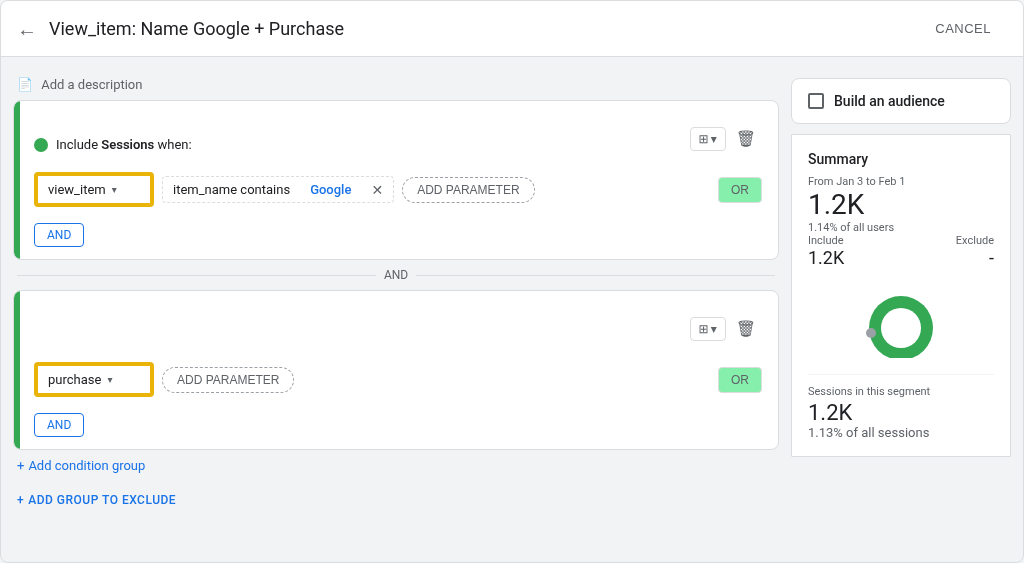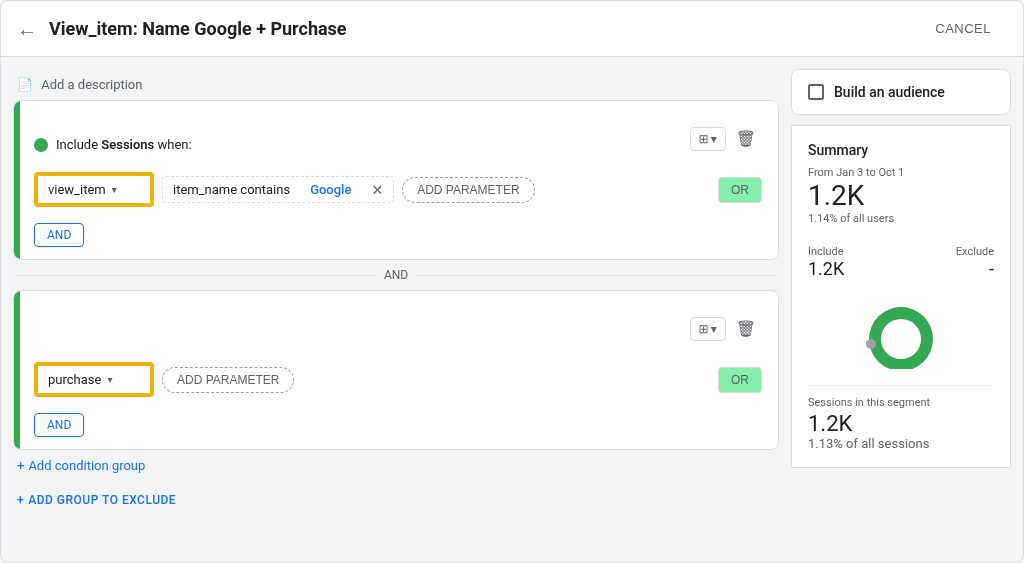--- a/index.html
+++ b/index.html
@@ -38,21 +38,21 @@
       margin-right: 12px;
       cursor: pointer;
     }
     .header-title {
       font-size: 18px;
       font-weight: 400;
       color: #202124;
       flex: 1;
     }
     .header-title span {
-      font-weight: 700;
+      font-weight: 400;
     }
     .btn-cancel {
       background: transparent;
       border: none;
       color: #5f6368;
       font-size: 13px;
       font-weight: 500;
       letter-spacing: 0.5px;
       cursor: pointer;
       padding: 8px 16px;
@@ -286,20 +286,21 @@
     }
 
     .build-audience-card {
       background: #fff;
       border-radius: 8px;
       border: 1px solid #dadce0;
       padding: 14px 16px;
       display: flex;
       align-items: flex-start;
       gap: 10px;
+      margin-top: 9px;
     }
     .checkbox-box {
       width: 16px;
       height: 16px;
       border: 2px solid #5f6368;
       border-radius: 2px;
       flex-shrink: 0;
     }
     .build-audience-label {
       font-size: 14px;
@@ -326,21 +327,21 @@
     }
     .summary-big-num {
       font-size: 28px;
       font-weight: 400;
       color: #202124;
       line-height: 1.1;
     }
     .summary-pct {
       font-size: 11px;
       color: #5f6368;
-      margin-bottom: 20px;
+      margin-bottom: 0;
     }
 
     .inc-exc-row {
       display: flex;
       justify-content: space-between;
       margin-bottom: 2px;
     }
     .inc-label, .exc-label {
       font-size: 11px;
       color: #5f6368;
@@ -490,21 +491,21 @@
 
     <div class="right-panel">
 
       <div class="build-audience-card">
         <div class="checkbox-box"></div>
         <span class="build-audience-label">Build an audience</span>
       </div>
 
       <div class="summary-card">
         <div class="summary-title">Summary</div>
-        <div class="summary-sub">From Jan 3 to Oct 1</div>
+        <div class="summary-sub">From Jan 3 to Feb 1</div>
         <div class="summary-big-num">1.2K</div>
         <div class="summary-pct">1.14% of all users</div>
 
         <div class="inc-exc-row">
           <div>
             <div class="inc-label">Include</div>
             <div class="inc-num">1.2K</div>
           </div>
           <div style="text-align:right;">
             <div class="exc-label">Exclude</div>

